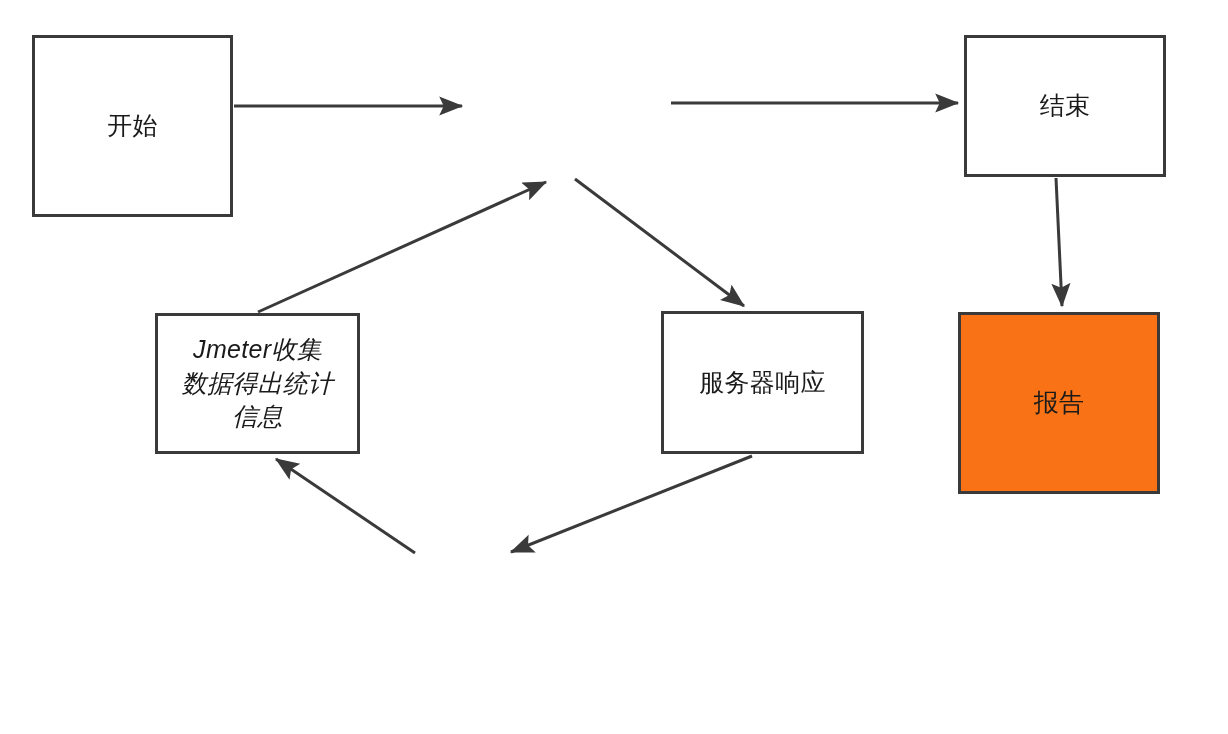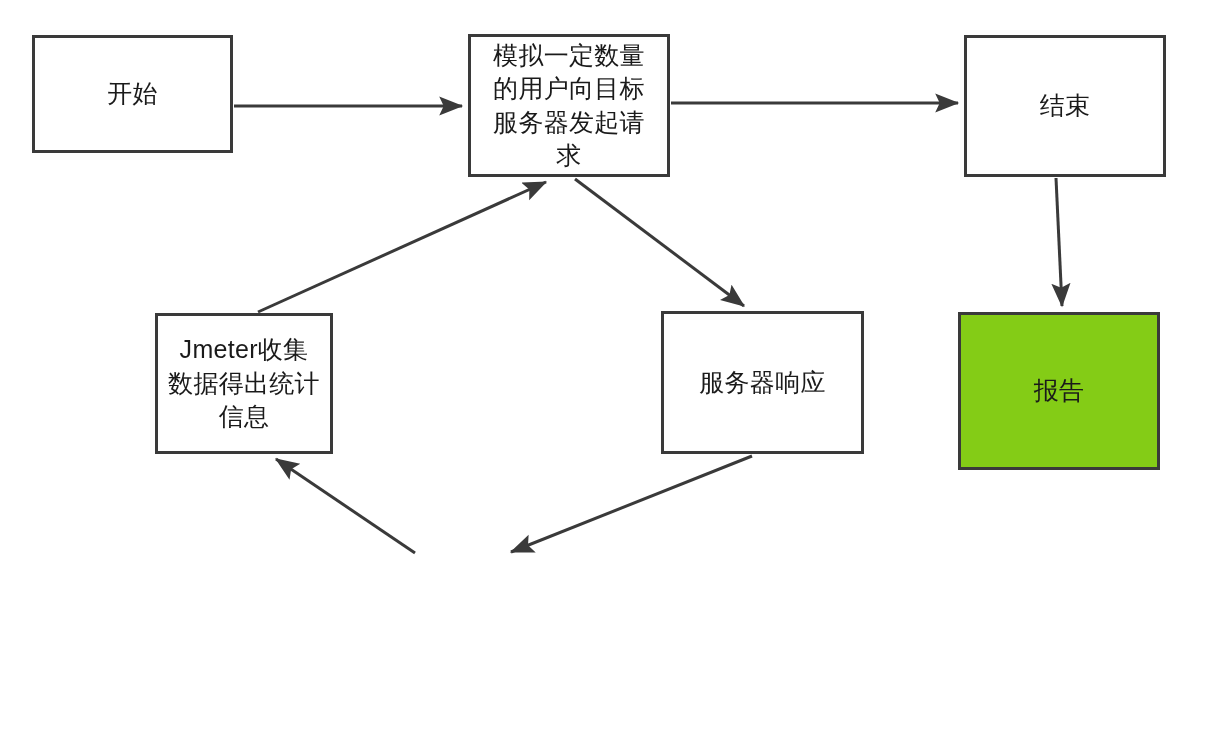--- a/index.html
+++ b/index.html
@@ -65,43 +65,37 @@
         <line x1="234" y1="106" x2="462" y2="106" stroke="#3a3a3a" stroke-width="3" marker-end="url(#arrowhead)"></line>
         <line x1="671" y1="103" x2="958" y2="103" stroke="#3a3a3a" stroke-width="3" marker-end="url(#arrowhead)"></line>
         <line x1="1056" y1="178" x2="1062" y2="306" stroke="#3a3a3a" stroke-width="3" marker-end="url(#arrowhead)"></line>
         <line x1="575" y1="179" x2="744" y2="306" stroke="#3a3a3a" stroke-width="3" marker-end="url(#arrowhead)"></line>
         <line x1="752" y1="456" x2="511" y2="552" stroke="#3a3a3a" stroke-width="3" marker-end="url(#arrowhead)"></line>
         <line x1="415" y1="553" x2="276" y2="459" stroke="#3a3a3a" stroke-width="3" marker-end="url(#arrowhead)"></line>
         <line x1="258" y1="312" x2="546" y2="182" stroke="#3a3a3a" stroke-width="3" marker-end="url(#arrowhead)"></line>
       </g>
   </svg>
 
-  <div class="node" style="left: 32px; top: 35px; width: 201px; height: 118px; border-color: rgb(58, 58, 58); background: rgb(255, 255, 255);">
+  <div class="node" style="left: 32px; top: 35px; width: 201px; height: 182px; border-color: rgb(58, 58, 58); background: rgb(255, 255, 255);">
     <span class="node-label">开始</span>
   </div>
 
-  <div class="node" style="left: 468px; top: 34px; width: 202px; height: 143px; border-color: rgb(58, 58, 58); background: rgb(255, 255, 255);">
-    <span class="node-label">模拟一定数量
-的用户向目标
-服务器发起请
-求</span>
-  </div>
 
   <div class="node" style="left: 964px; top: 35px; width: 202px; height: 142px; border-color: rgb(58, 58, 58); background: rgb(255, 255, 255);">
     <span class="node-label">结束</span>
   </div>
 
-  <div class="node" style="left: 155px; top: 313px; width: 178px; height: 141px; border-color: rgb(58, 58, 58); background: rgb(255, 255, 255);">
+  <div class="node" style="left: 155px; top: 313px; width: 205px; height: 141px; border-color: rgb(58, 58, 58); background: rgb(255, 255, 255); font-style: italic;">
     <span class="node-label">Jmeter收集
 数据得出统计
 信息</span>
   </div>
 
   <div class="node" style="left: 652px; top: 311px; width: 203px; height: 143px; border-color: rgb(58, 58, 58); background: rgb(255, 255, 255); margin-left: 9px;">
     <span class="node-label">服务器响应</span>
   </div>
 
-  <div class="node" style="left: 958px; top: 312px; width: 202px; height: 158px; border-color: rgb(58, 58, 58); background: #84cc16;">
+  <div class="node" style="left: 958px; top: 312px; width: 202px; height: 182px; border-color: rgb(58, 58, 58); background: #f97316;">
     <span class="node-label">报告</span>
   </div>
 
 
 </div>
 
 </body></html>

